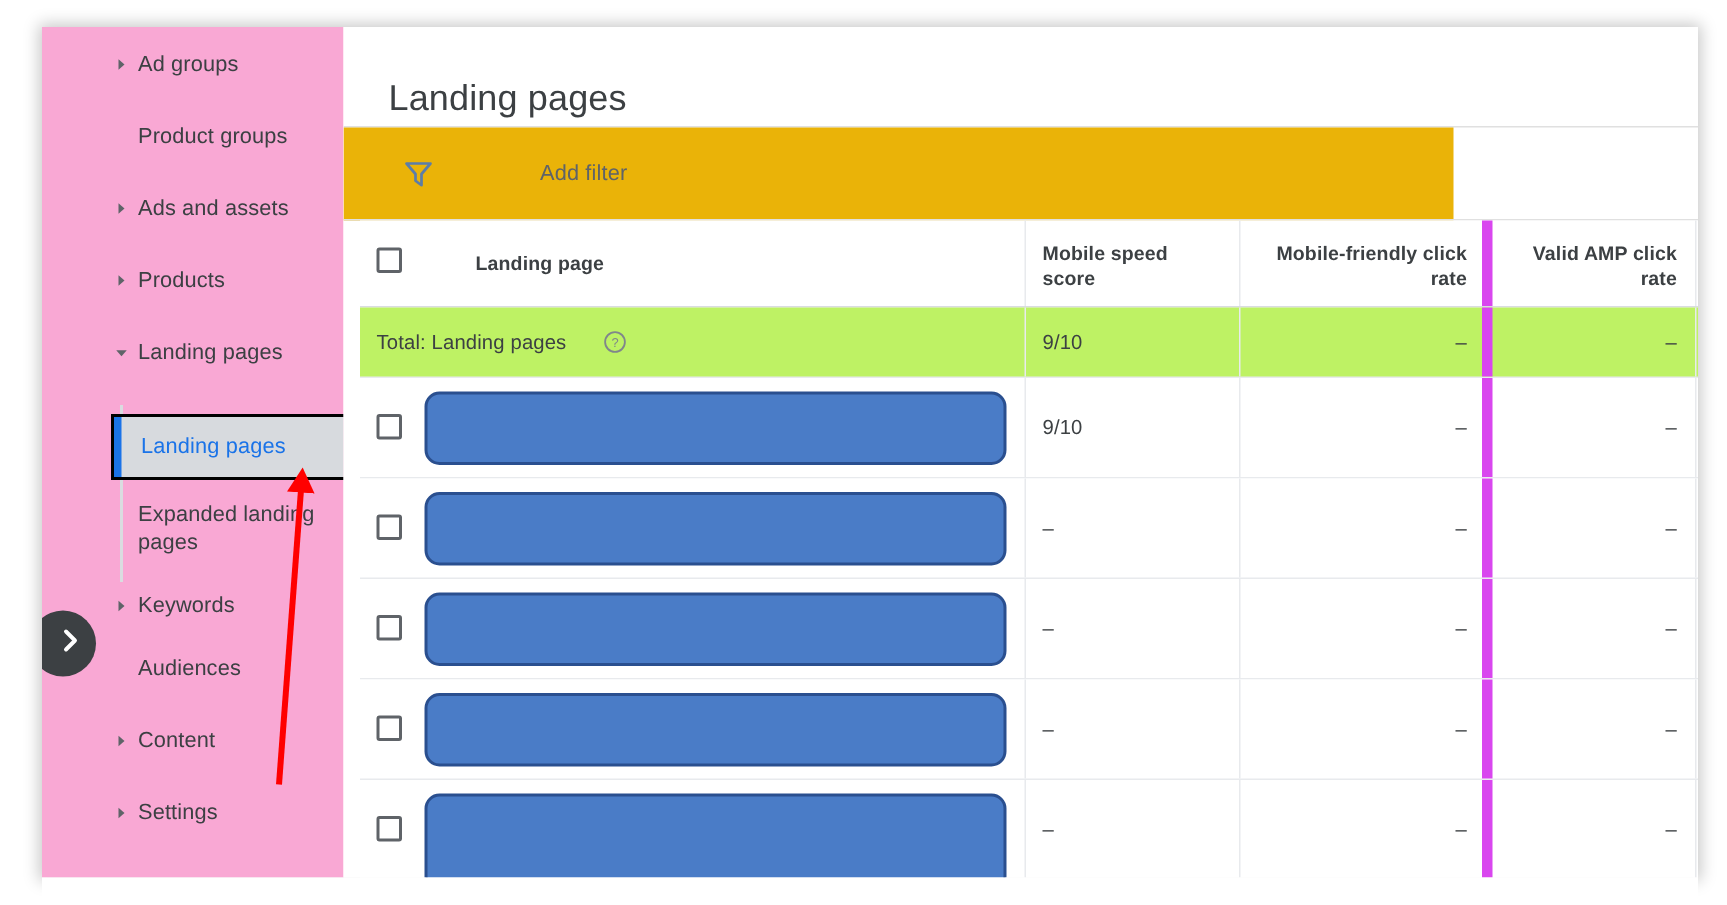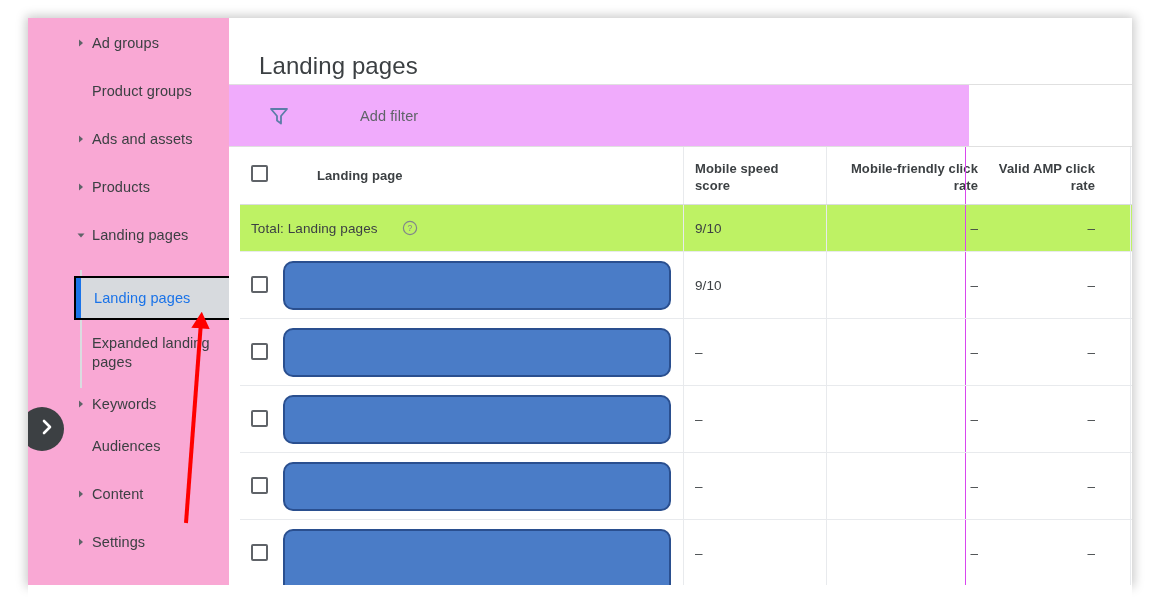--- a/index.html
+++ b/index.html
@@ -156,21 +156,21 @@
     background: #e0e0e0;
   }
 
   
   #filter-bar {
     position: absolute;
     left: 0;
     top: 67px;
     width: 740px;
     height: 62px;
-    background: #f0abfc;
+    background: #eab308;
   }
   #filter-icon {
     position: absolute;
     left: 39px;
     top: 20px;
     width: 22px;
     height: 22px;
   }
   #add-filter-label {
     position: absolute;
@@ -223,21 +223,21 @@
 
   .cell {
     position: absolute;
     top: 0;
     height: 100%;
     box-sizing: border-box;
   }
   .col-landing { left: 0;   width: 443px; }
   .col-speed   { left: 443px; width: 143px; border-left: 1px solid #e8eaed; }
   .col-mfcr    { left: 586px; width: 163px; border-left: 1px solid #e8eaed; }
-  .col-amp     { left: 725px; width: 141px; border-left: 1px solid #d946ef; }
+  .col-amp     { left: 748px; width: 141px; border-left: 7px solid #d946ef; }
   .col-extra   { left: 890px; width: 30px;  border-left: 1px solid #e8eaed; }
 
   .th-text {
     position: absolute;
     font-size: 13px;
     color: #3c4043;
     font-weight: bold;
     line-height: 17px;
     letter-spacing: .1px;
   }

